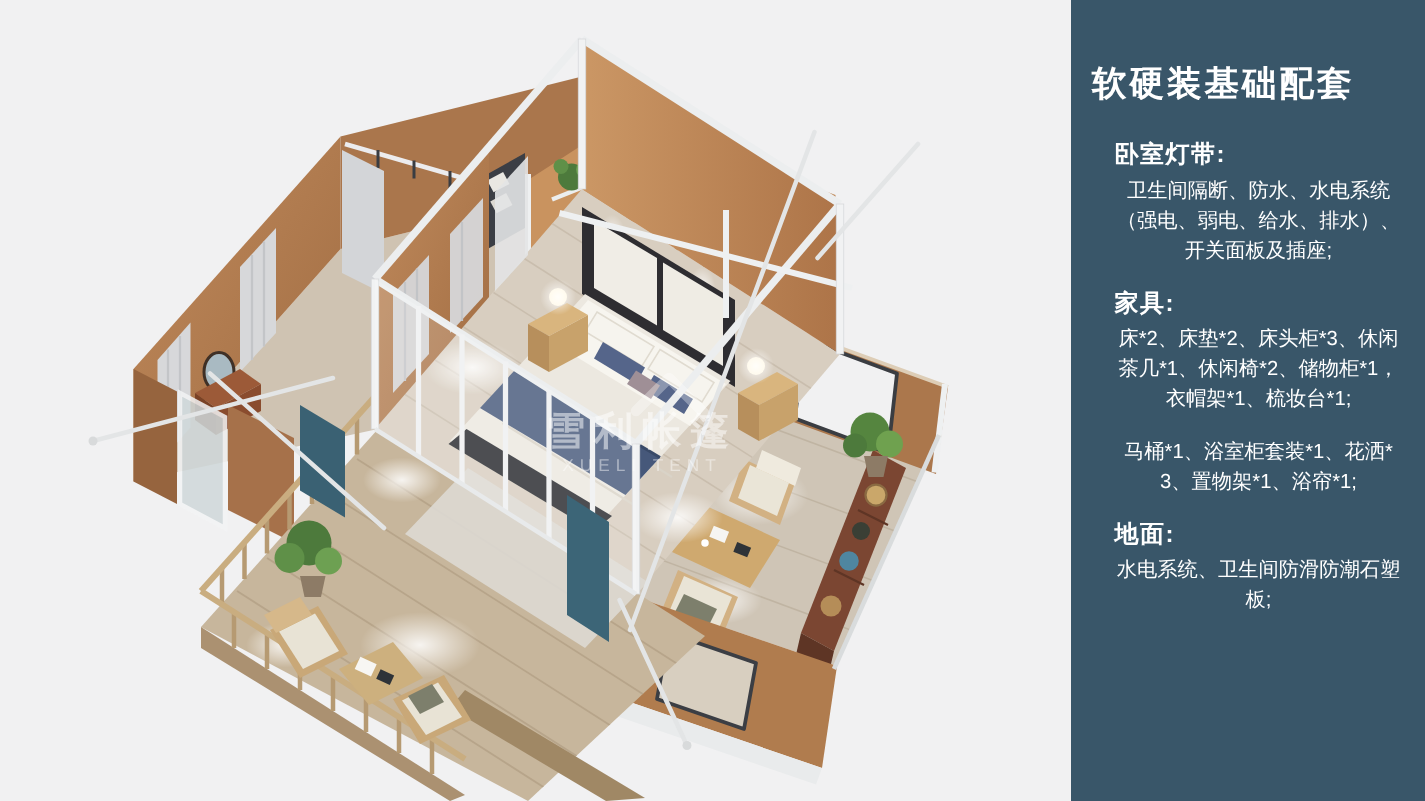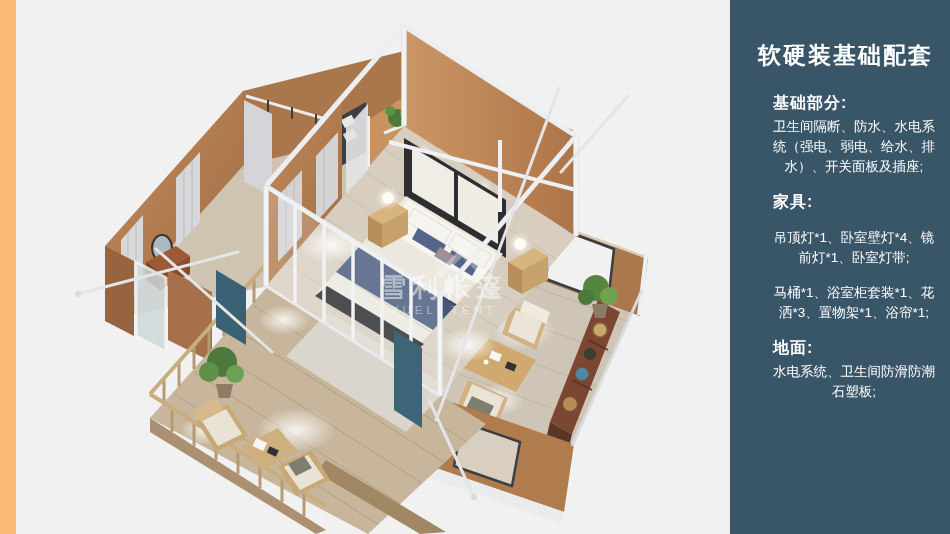--- a/index.html
+++ b/index.html
@@ -1,20 +1,20 @@
 <!DOCTYPE html>
 <html><head>
 <meta charset="utf-8">
 <style>
   html,body{margin:0;padding:0;background:#e8e8e9;}
   .stage{width:950px;height:534px;display:flex;overflow:hidden;font-family:"Liberation Sans",sans-serif;}
-  .render{width:714px;height:534px;position:relative;background:#fdba74;flex:none;padding-left:16px;}
+  .render{width:714px;height:534px;position:relative;background:#4d7c0f;flex:none;}
   .render svg{display:block;}
   .sidebar{flex:1;height:534px;background:#395669;color:#ffffff;box-sizing:border-box;
-           padding:40px 15px 0 28px;overflow:hidden;}
+           padding:40px 15px 0 14px;overflow:hidden;}
   .sb-title{font-size:23px;font-weight:bold;letter-spacing:2px;margin:0 0 22px 0;white-space:nowrap;}
   .sb-section{margin:0 0 15px 15px;}
   .sb-head{font-size:16px;font-weight:bold;margin:0 0 3px 0;letter-spacing:1px;}
   .sb-body{font-size:13.5px;line-height:20px;margin:0;word-break:break-all;text-align:center;}
 </style>
 </head>
 <body>
 
 <div class="stage">
 
@@ -348,30 +348,30 @@
         <text x="428" y="296" text-anchor="middle" font-size="26" font-weight="bold" letter-spacing="6" fill="rgba(255,255,255,0.5)" font-family="Liberation Sans, sans-serif">雪利帐篷</text>
         <text x="428" y="314" text-anchor="middle" font-size="11.5" letter-spacing="4" fill="rgba(255,255,255,0.45)" font-family="Liberation Sans, sans-serif">XUELI TENT</text>
       </g>
     </svg>
   </div>
 
   <div class="sidebar">
     <h1 class="sb-title">软硬装基础配套</h1>
 
     <div class="sb-section">
-      <p class="sb-head">基础部分:</p>
+      <p class="sb-head">卧室灯带:</p>
       <p class="sb-body">卫生间隔断、防水、水电系统（强电、弱电、给水、排水）、开关面板及插座;</p>
     </div>
 
     <div class="sb-section">
       <p class="sb-head">家具:</p>
-    </div>
-
-    <div class="sb-section">
-      <p class="sb-body">吊顶灯*1、卧室壁灯*4、镜前灯*1、卧室灯带;</p>
+      <p class="sb-body">床*2、床垫*2、床头柜*3、休闲茶几*1、休闲椅*2、储物柜*1，衣帽架*1、梳妆台*1;</p>
+    </div>
+
+    <div class="sb-section">
     </div>
 
     <div class="sb-section">
       <p class="sb-body">马桶*1、浴室柜套装*1、花洒*3、置物架*1、浴帘*1;</p>
     </div>
 
     <div class="sb-section">
       <p class="sb-head">地面:</p>
       <p class="sb-body">水电系统、卫生间防滑防潮石塑板;</p>
     </div>

